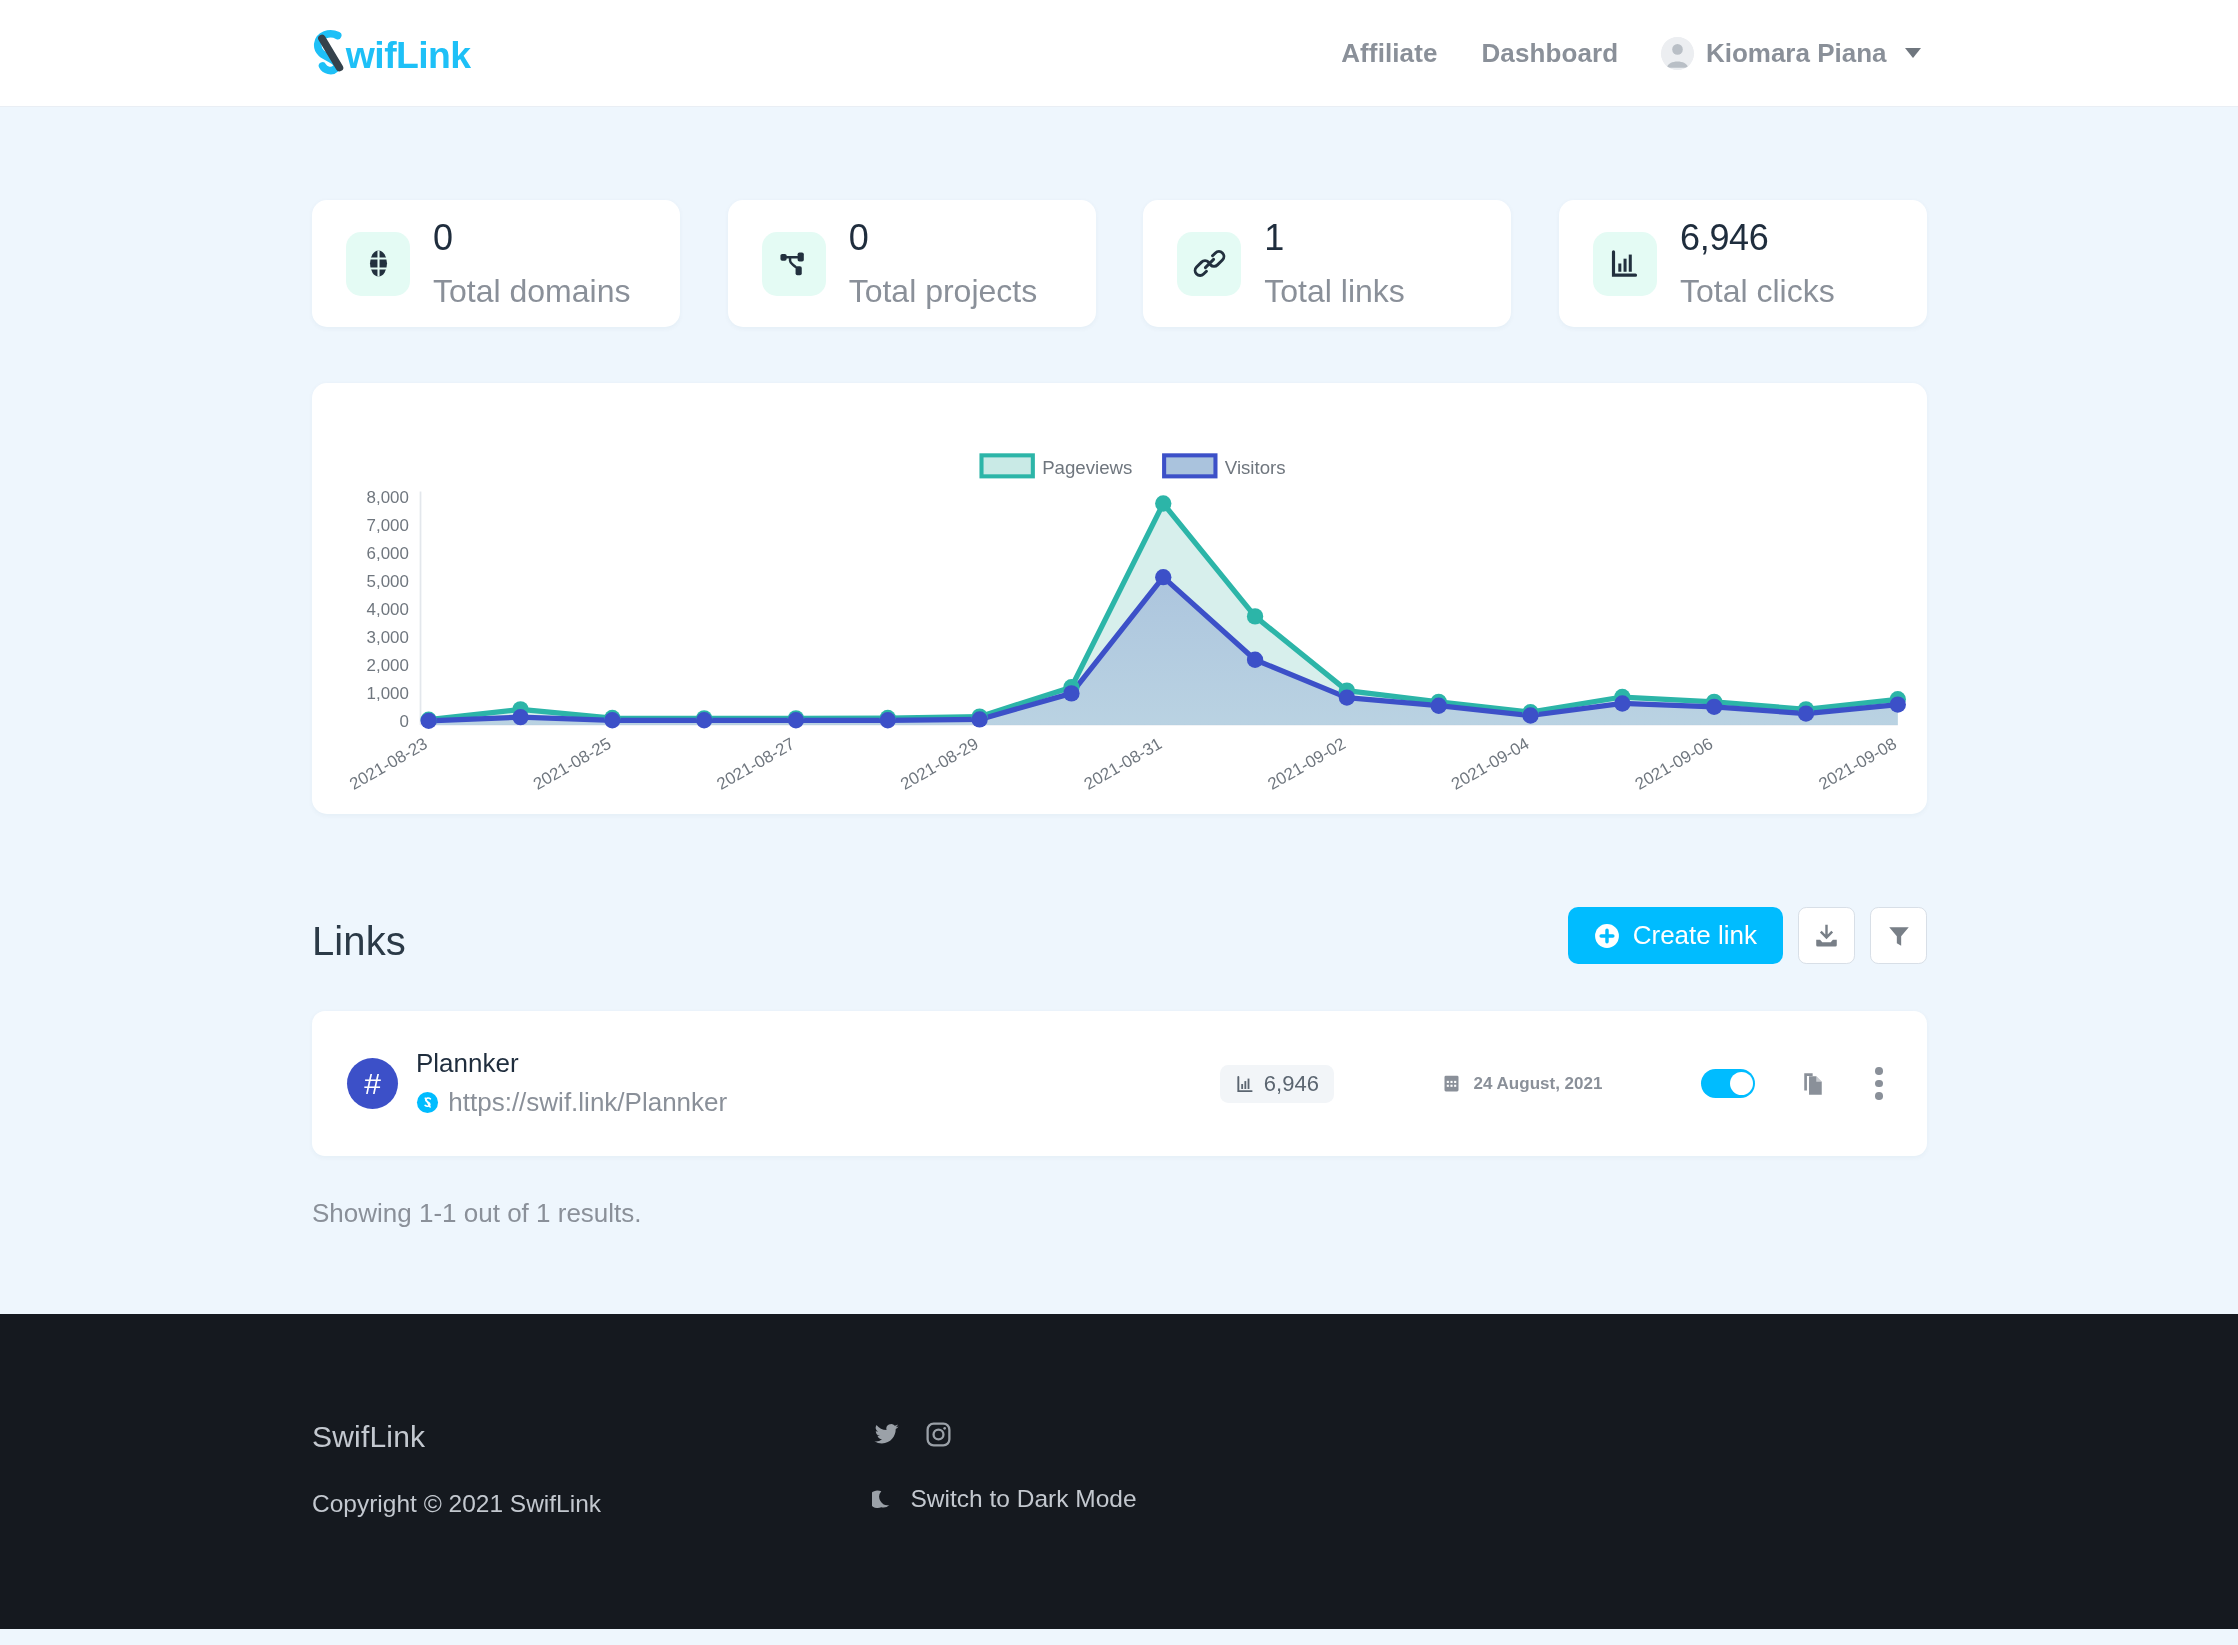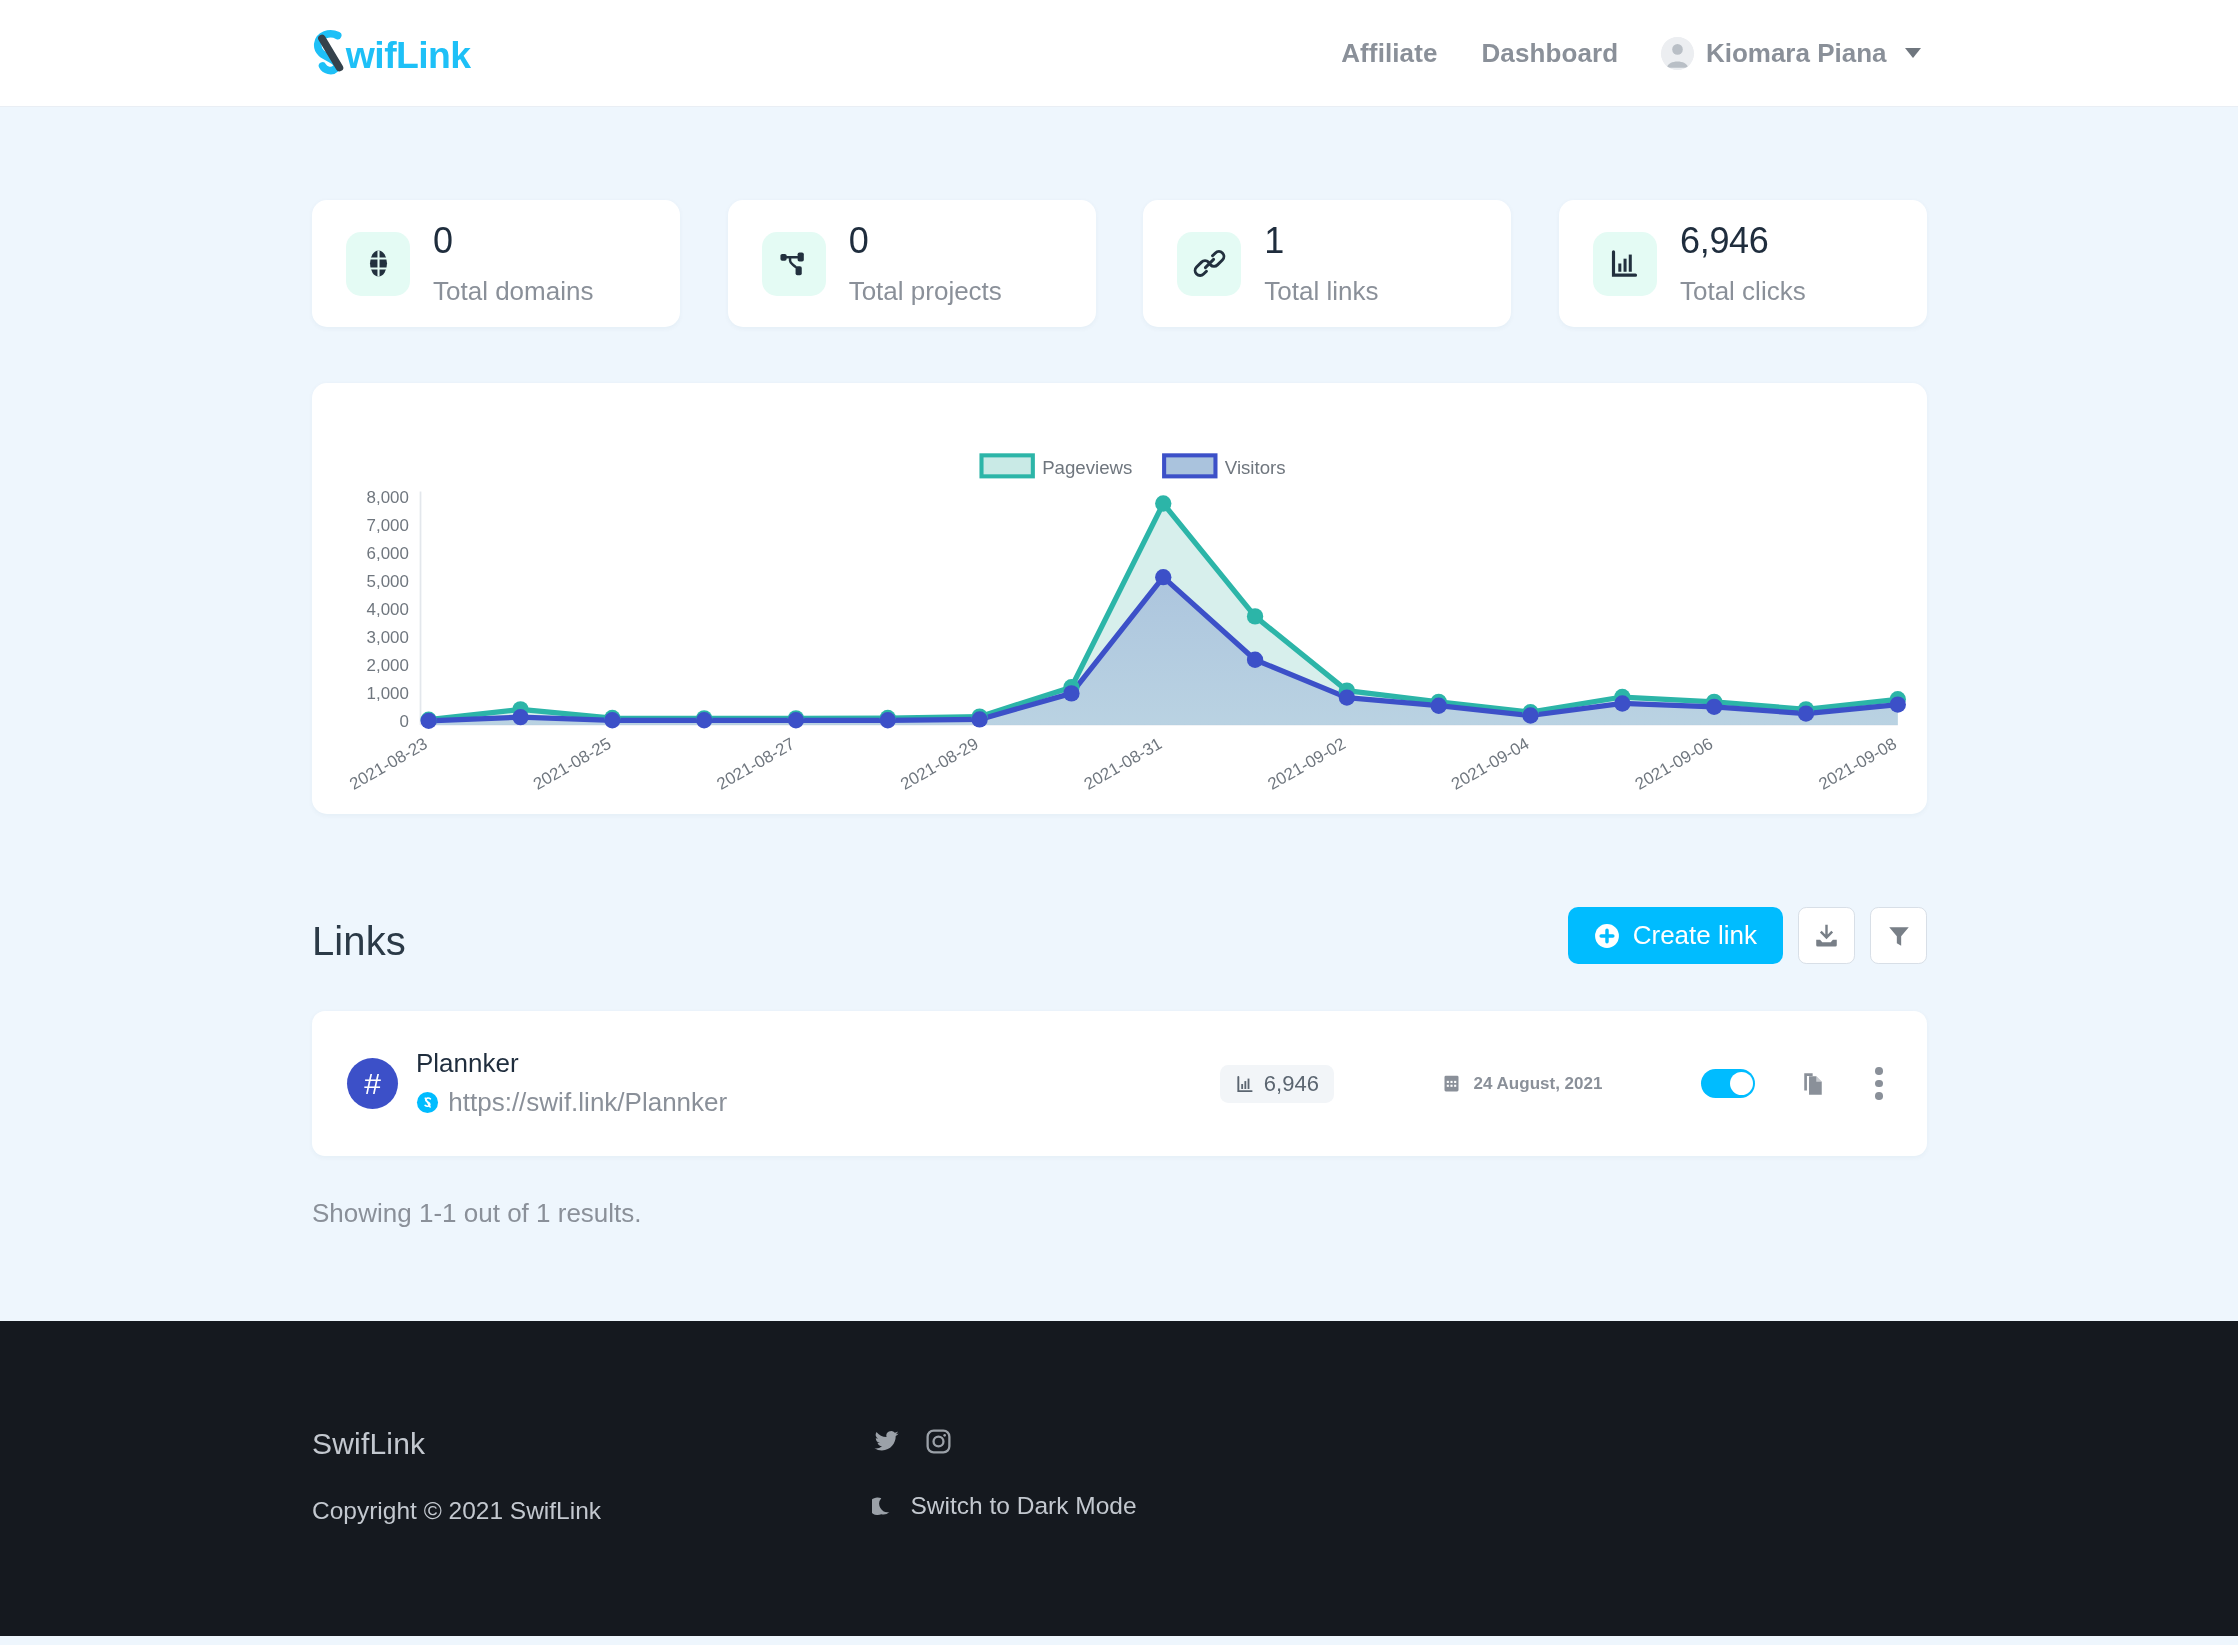--- a/index.html
+++ b/index.html
@@ -86,21 +86,21 @@
   }
   .stat-texts { margin-left: 23px; }
   .stat-value {
     font-size: 36px;
     color: #1f2d3d;
     line-height: 1.02;
     font-weight: 400;
     letter-spacing: -0.3px;
   }
   .stat-label {
-    font-size: 26px;
+    font-size: 32px;
     color: #8a9099;
     margin-top: 19px;
     line-height: 1;
   }
 
   
   .chart-card {
     margin-top: 56px;
     background: #ffffff;
     border-radius: 15px;
@@ -207,21 +207,21 @@
 
   .showing {
     font-size: 26px;
     color: #8a9099;
     margin-top: 42px;
   }
 
   
   .footer {
     position: absolute;
-    left: 0; right: 0; bottom: 9px;
+    left: 0; right: 0; bottom: 16px;
     height: 315px;
     background: #15191f;
     padding: 0 312px;
   }
   .footer-grid { display: flex; padding-top: 106px; }
   .footer-left { width: 560px; }
   .footer-brand { font-size: 30px; color: #c3c8cf; letter-spacing: 0.2px; }
   .footer-copy { font-size: 24.5px; color: #c3c8cf; margin-top: 36px; }
   .footer-right { padding-left: 0; }
   .social-row { display: flex; align-items: center; gap: 23px; }

